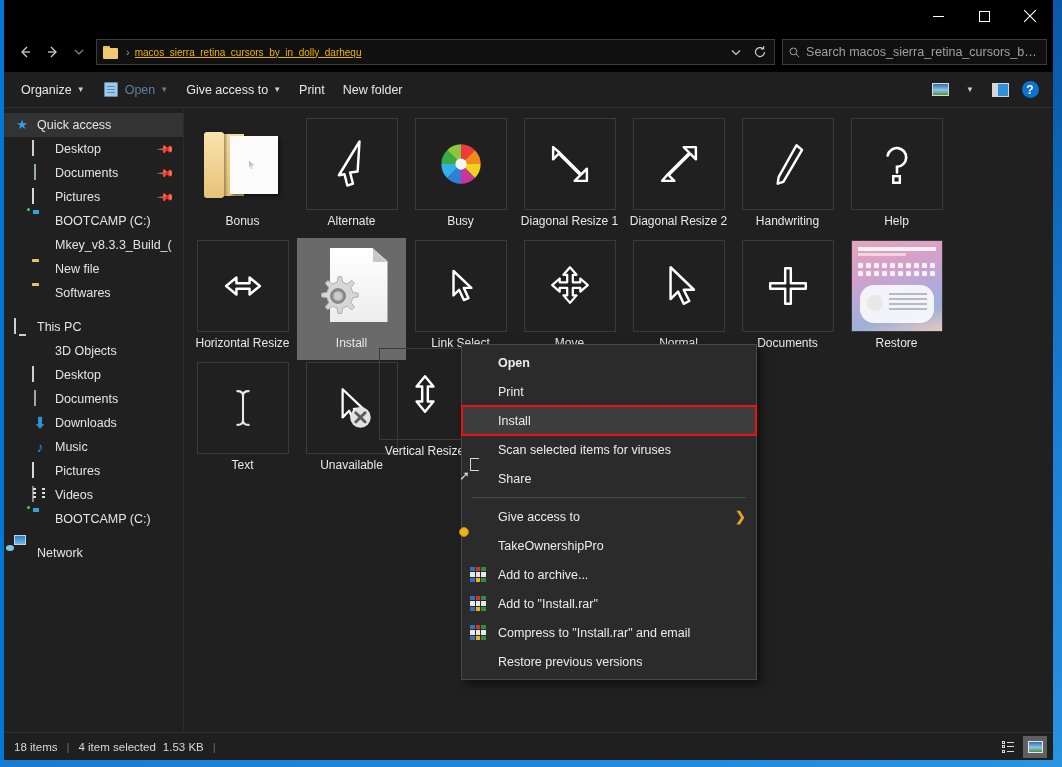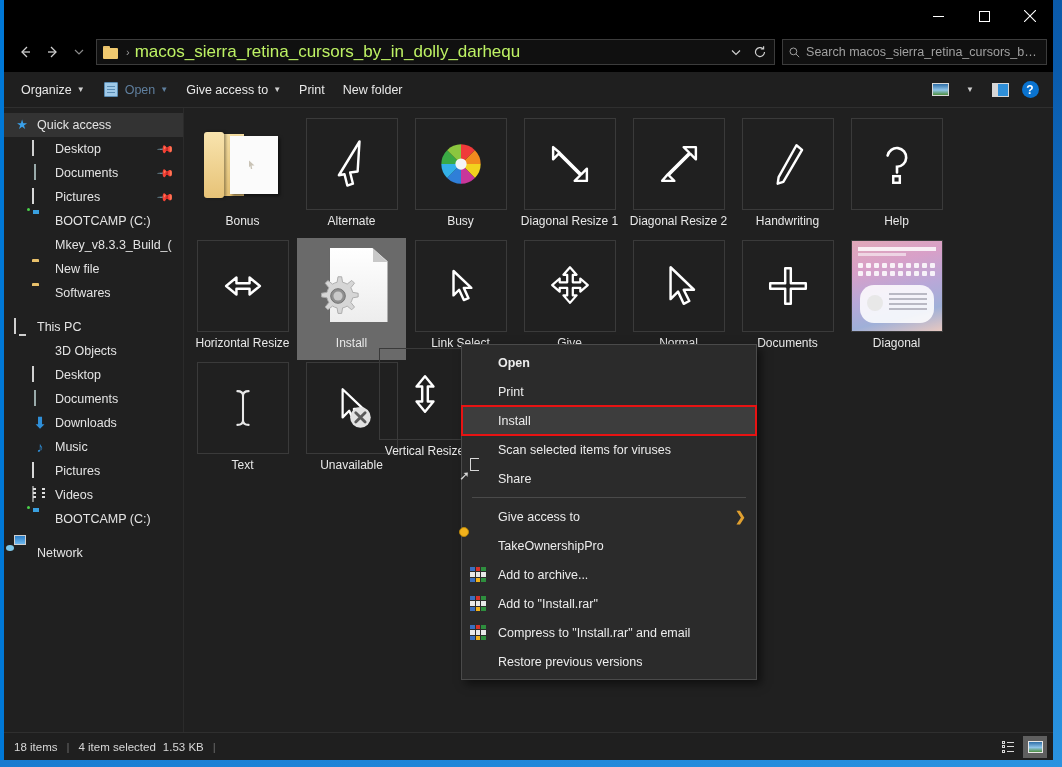--- a/index.html
+++ b/index.html
@@ -59,22 +59,22 @@
   .folder-mini .tab {
     position: absolute; left:0; top:0; width: 7px; height: 3px;
     background: #e8c06a; border-radius: 1px 1px 0 0;
   }
   .folder-mini .body {
     position: absolute; left:0; top:2px; width: 15px; height: 11px;
     background: #f0c96f; border-radius: 1px;
   }
   .crumb-sep { color: #9a9a9a; font-size: 11px; padding: 0 5px; }
   .crumb-text {
-    color: #bef264; font-size: 17px; white-space: nowrap;
-    overflow: hidden; text-overflow: ellipsis; flex: 1 1 auto;
+    color: #eab308; font-size: 10px; white-space: nowrap;
+    overflow: hidden; text-overflow: ellipsis; flex: 1 1 auto; text-decoration: underline;
   }
   .crumb-actions { display: flex; align-items: center; flex: 0 0 auto; }
   .crumb-act { width: 24px; height: 24px; display:flex; align-items:center; justify-content:center; color:#cfcfcf; }
   .searchbox {
     width: 265px; height: 26px; flex: 0 0 265px; margin-left: 5px;
     background: #101010; border: 1px solid #3c3c3c;
     display: flex; align-items: center; padding: 0 6px; gap: 6px;
   }
   .searchbox .ph {
     color: #a0a0a0; font-size: 12.5px; white-space: nowrap;
@@ -651,21 +651,21 @@
           </div>
           <div class="cap">Link Select</div>
         </div>
 
         <div class="tile">
           <div class="thumb">
             <svg class="cursor-svg" viewBox="0 0 64 64">
               <path d="M32 12 l7 8 h-4 v8 h8 v-4 l8 7 -8 7 v-4 h-8 v8 h4 l-7 8 -7-8 h4 v-8 h-8 v4 l-8-7 8-7 v4 h8 v-8 h-4 Z" fill="none" stroke="#fff" stroke-width="2.4" stroke-linejoin="round"></path>
             </svg>
           </div>
-          <div class="cap">Give</div>
+          <div class="cap">Move</div>
         </div>
 
         <div class="tile">
           <div class="thumb">
             <svg class="cursor-svg" viewBox="0 0 64 64">
               <path d="M23 12 v34 l8-8 6 13 6-3 -6-12 h11 Z" fill="none" stroke="#fff" stroke-width="2.6" stroke-linejoin="round"></path>
             </svg>
           </div>
           <div class="cap">Normal</div>
         </div>
@@ -704,21 +704,21 @@
                   <i></i>
                   <i></i>
                   <i></i>
                   <i></i>
                   <i></i>
                   <i></i>
                 </span>
               <span class="pcard"></span>
             </div>
           </div>
-          <div class="cap">Diagonal</div>
+          <div class="cap">Restore</div>
         </div>
 
         <div class="tile">
           <div class="thumb">
             <svg class="cursor-svg" viewBox="0 0 64 64">
               <path d="M26 14 q6 0 6 5 v26 q0 5 6 5 M38 14 q-6 0-6 5" fill="none" stroke="#e8e8e8" stroke-width="2.2" stroke-linecap="round"></path>
               <path d="M26 50 q6 0 6-5" fill="none" stroke="#e8e8e8" stroke-width="2.2" stroke-linecap="round"></path>
             </svg>
           </div>
           <div class="cap">Text</div>

